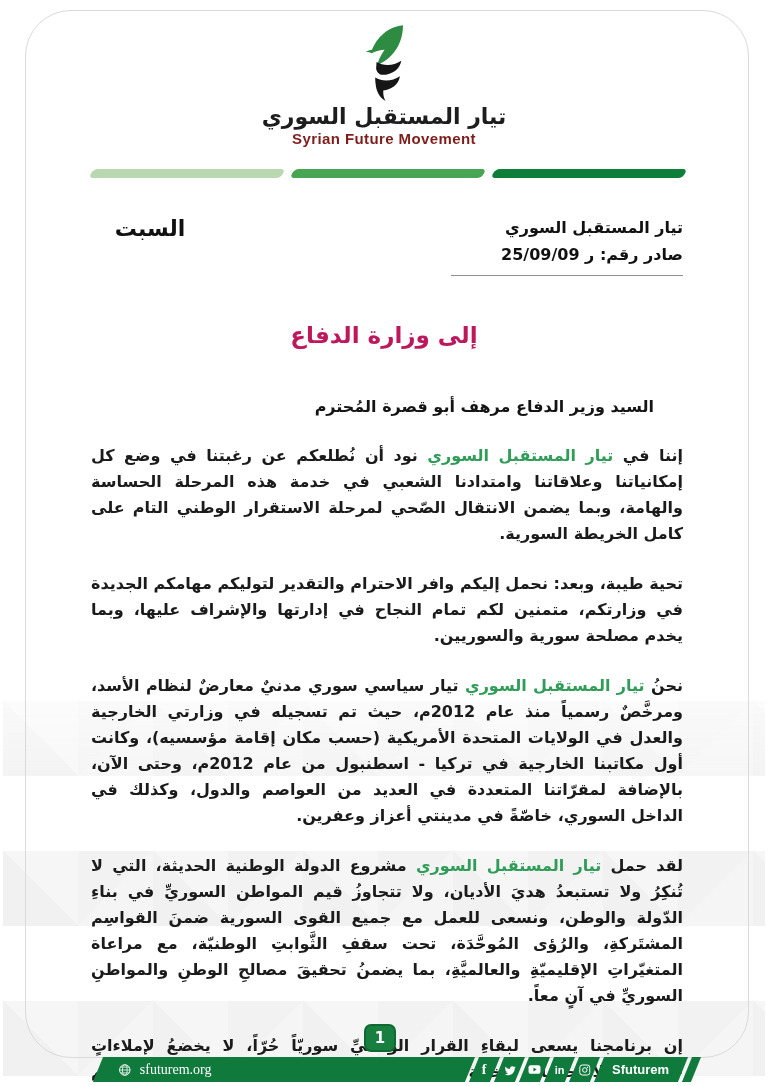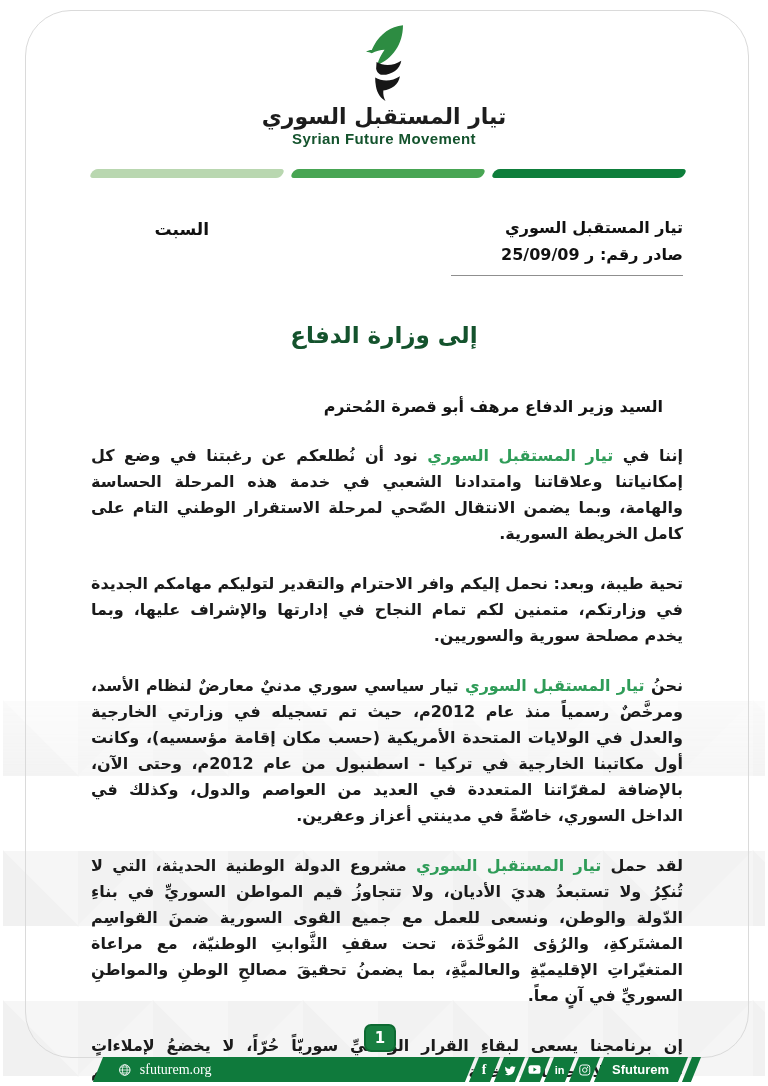--- a/index.html
+++ b/index.html
@@ -23,38 +23,38 @@
 
   .card {
     position:absolute; left:22px; top:10px; width:724px; height:1048px;
     border:1px solid #dadada; border-radius:46px; background:transparent;
   }
 
   
   .logo { position:absolute; top:24px; left:0; width:100%; text-align:center; }
   .logo svg { display:block; margin:0 auto; }
   .logo-ar { font-size:22px; font-weight:bold; color:#1d1d1d; margin-top:2px; direction:rtl; }
-  .logo-en { font-family:"Liberation Sans", sans-serif; font-size:15px; font-weight:bold; color:#14532d; letter-spacing:.4px; margin-top:1px; }
+  .logo-en { font-family:"Liberation Sans", sans-serif; font-size:15px; font-weight:bold; color:#7f1d1d; letter-spacing:.4px; margin-top:1px; }
 
   
   .bars { position:absolute; top:169px; left:88px; width:594px; display:flex; gap:9px; }
   .bar { flex:1; height:9px; border-radius:5px; transform:skewX(-30deg); }
   .bar.light { background:#b9d7b0; } .bar.mid { background:#48a553; } .bar.dark { background:#0e7e3b; }
 
   
   .hdr { position:absolute; top:214px; left:88px; width:592px; direction:rtl;
          display:flex; justify-content:space-between; align-items:flex-start; }
   .hdr-right { width:232px; text-align:right; font-weight:bold; font-size:16px; line-height:27px; color:#111;
                border-bottom:1.5px solid #8f8f8f; padding-bottom:7px; }
-  .hdr-left  { width:118px; text-align:right; font-weight:bold; font-size:17px; line-height:30px; color:#111; }
+  .hdr-left  { width:118px; text-align:center; font-weight:bold; font-size:22px; line-height:30px; color:#111; }
 
   .title { position:absolute; top:322px; left:0; width:100%; text-align:center;
-           direction:rtl; font-size:23px; font-weight:bold; color:#14532d; }
+           direction:rtl; font-size:23px; font-weight:bold; color:#be185d; }
 
-  .addr { position:absolute; top:397px; right:102px; direction:rtl;
+  .addr { position:absolute; top:397px; right:111px; direction:rtl;
           font-size:16px; font-weight:bold; color:#141414; }
 
   .body { position:absolute; top:443px; left:88px; width:592px; direction:rtl;
           text-align:justify; font-size:16px; font-weight:bold; color:#1b1b1b; line-height:26px; }
   .body p { margin:0 0 24px 0; }
   .body .green { color:#2f9c58; }
 
   
   .pgnum { position:absolute; top:1024px; left:361px; width:32px; height:28px;
            background:#187f41; border:2px solid #0d6a32; border-radius:7px;

